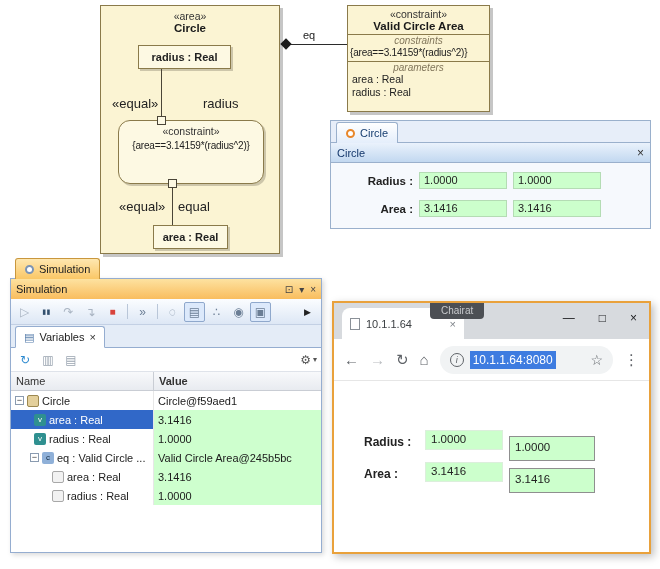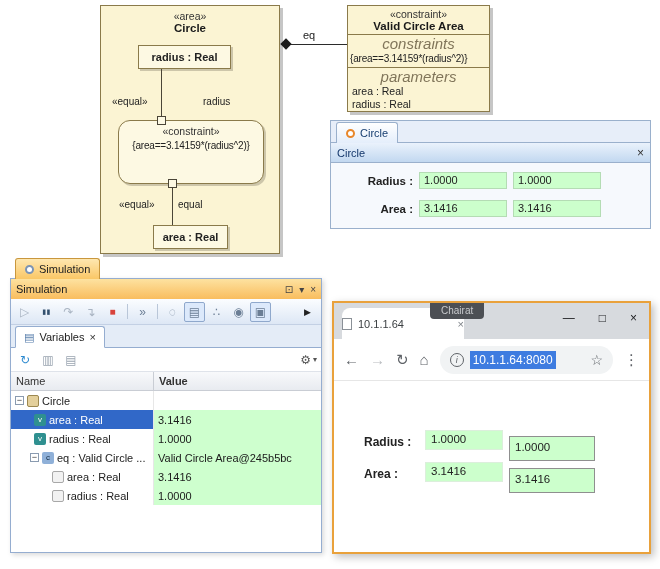--- a/index.html
+++ b/index.html
@@ -18,33 +18,33 @@
   #inner-constraint { position:absolute; left:17px; top:114px; width:146px; height:64px; background:#fdf9e3;
               border:1px solid #8a7a4a; border-radius:12px; box-shadow:2px 2px 0 #cdc6aa; text-align:center; padding-top:4px; }
   #inner-constraint .c-name { display:block; font-weight:bold; font-size:11px; margin-top:2px; }
   #inner-constraint .c-expr { display:block; font-size:10px; letter-spacing:-0.2px; margin-top:3px; white-space:nowrap; }
   .conn-line { position:absolute; width:1px; background:#4a4537; }
   #line-radius { left:60px; top:63px; height:52px; }
   #line-area  { left:71px; top:177px; height:43px; }
   .port { position:absolute; width:9px; height:9px; background:#fdf9e3; border:1px solid #4a4537; z-index:2; }
   #port-top { left:56px; top:110px; }
   #port-bottom { left:67px; top:173px; }
-  .edge-label { position:absolute; font-size:10px; color:#222; white-space:nowrap; }
+  .edge-label { position:absolute; font-size:13px; color:#222; white-space:nowrap; }
   #lbl-equal-1 { left:11px; top:90px; }
   #lbl-radius  { left:66px; top:90px;margin-left:36px; }
   #lbl-equal-2 { left:18px; top:193px; }
   #lbl-area    { left:77px; top:193px; }
 
   #eq-line { position:absolute; left:281px; top:44px; width:66px; height:1px; background:#2b2b2b; }
   #eq-diamond { position:absolute; left:282px; top:40px; width:8px; height:8px; background:#1c1c1c; transform:rotate(45deg); }
   #eq-label { position:absolute; left:303px; top:29px; font-size:11px; }
 
   #constraint-block { left:347px; top:5px; width:143px; height:107px; padding-top:2px; }
   #constraint-block .sep { border-top:1px solid #8a7a4a; margin-top:2px; }
-  .compartment-label { display:block; text-align:center; font-style:italic; font-size:15px; color:#80755a; }
+  .compartment-label { display:block; text-align:center; font-style:italic; font-size:10px; color:#80755a; }
   #constraint-block .expr { display:block; font-size:10px; letter-spacing:-0.2px; padding:1px 2px; white-space:nowrap; }
   #constraint-block .param { display:block; font-size:10.5px; padding:0 4px; line-height:13px; }
 
   
   #circle-panel { position:absolute; left:330px; top:120px; width:321px; }
   .dock-tabstrip { position:relative; height:23px; background:#e7eef9; border:1px solid #9ab0cc; }
   .dock-tab { position:absolute; left:5px; bottom:-1px; height:21px; padding:0 9px; z-index:2;
               background:linear-gradient(#ffffff,#e4eefb); border:1px solid #9ab0cc; border-bottom:none;
               border-radius:3px 3px 0 0; display:flex; align-items:center; gap:5px; font-size:11px; color:#163e70; }
   .circle-icon { width:9px; height:9px; border-radius:50%; border:2px solid #e8872a; background:#fff; }
@@ -110,21 +110,21 @@
   .icon-value { background:#2f9090; }
   .icon-constraint { background:#8fb0d8; color:#102a40; }
   .icon-leaf { background:#f2f2f2; border:1px solid #a8a8a8; }
   .ind16 { width:16px; flex:none; } .ind12 { width:12px; flex:none; } .ind34 { width:34px; flex:none; }
 
   
   #browser { position:absolute; left:332px; top:301px; width:319px; height:253px; border:2px solid #e9a13b;
              background:#fff; display:flex; flex-direction:column; box-shadow:3px 3px 8px rgba(0,0,0,0.25); }
   #tabstrip { height:36px; background:#d7dade; position:relative; flex:none; }
   #chrome-tab { position:absolute; left:8px; top:5px; width:122px; height:31px; background:#fff;
-             border-radius:8px 8px 0 0; display:flex; align-items:center; gap:6px; padding:0 0; font-size:11px; color:#3c4043; }
+             border-radius:8px 8px 0 0; display:flex; align-items:center; gap:6px; padding:0 8px; font-size:11px; color:#3c4043; }
   .doc-icon { width:10px; height:12px; border:1px solid #8a9097; background:#fff; flex:none; }
   #chrome-tab .tab-close { margin-left:auto; color:#7d8288; font-size:11px; }
   #profile-flag { position:absolute; left:96px; top:0; background:#4c4f54; color:#c8cacd; font-size:10px;
              padding:2px 11px 3px; border-radius:0 0 4px 4px; z-index:2; }
   #win-controls { position:absolute; right:12px; top:8px; display:flex; gap:24px; color:#202124; font-size:12px; }
   #chrome-toolbar { height:42px; background:#fff; border-bottom:1px solid #e6e6e6; display:flex; align-items:center;
              padding:0 10px; gap:11px; flex:none; }
   .nav-icon { font-size:15px; color:#5f6368; line-height:1; }
   .nav-icon.disabled { color:#b9bcc0; }
   #omnibox { flex:1; height:28px; border-radius:14px; background:#f1f3f4; display:flex; align-items:center;
@@ -260,20 +260,21 @@
           <div class="col-name">Name</div>
           <div class="col-value">Value</div>
         </div>
 
         <div class="trow">
           <div class="ncell">
             <span class="expander">−</span>
             <span class="node-icon icon-block"></span>
             <span>Circle</span>
           </div>
+          <div class="vcell">Circle@f59aed1</div>
         </div>
 
         <div class="trow sel">
           <div class="ncell">
             <span class="ind16"></span>
             <span class="node-icon icon-value">v</span>
             <span>area : Real</span>
           </div>
           <div class="vcell vgreen">3.1416</div>
         </div>

